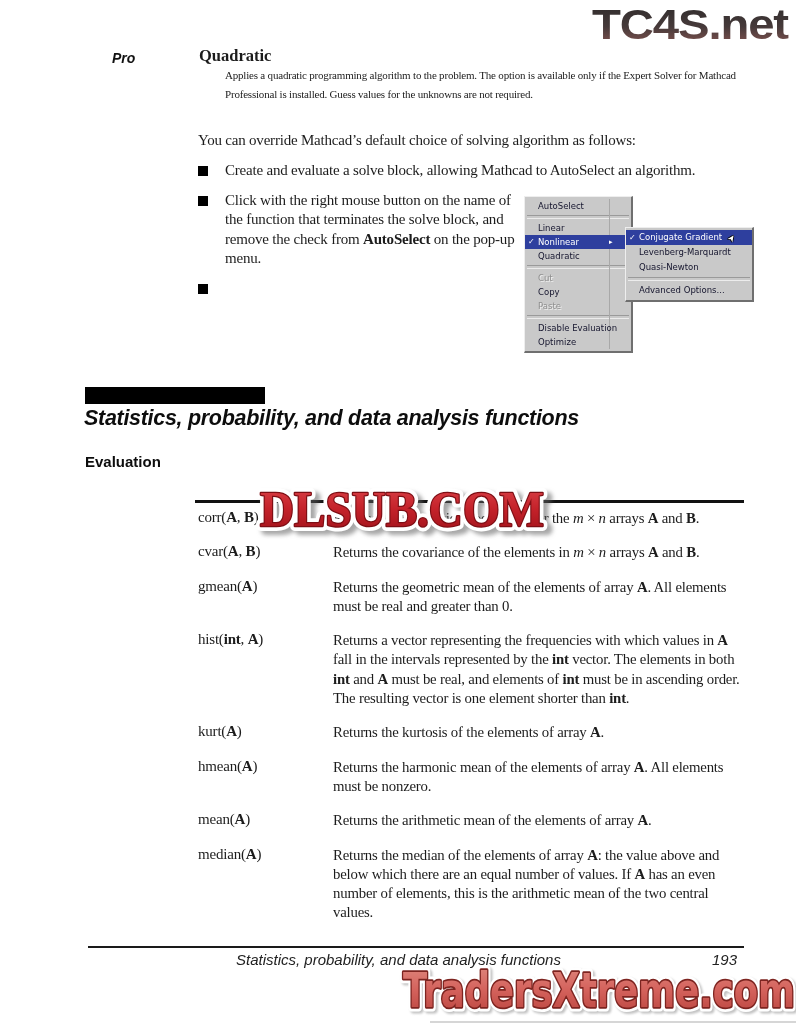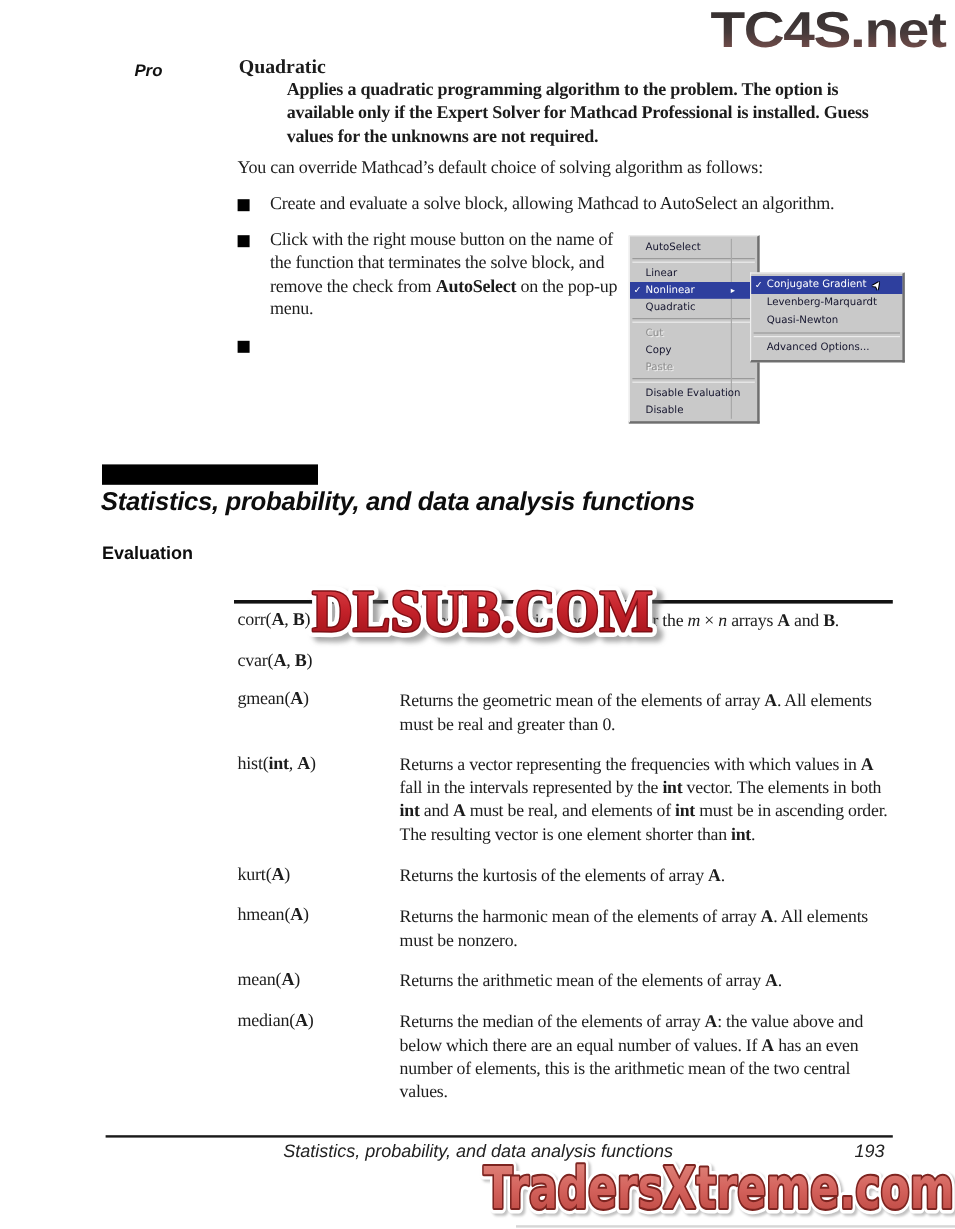--- a/index.html
+++ b/index.html
@@ -17,21 +17,21 @@
                fill:url(#redg);paint-order:stroke;stroke-linejoin:round;}
   .wm-traders{left:398px;top:963px;filter:drop-shadow(2px 2px 1px rgba(120,120,120,.45));}
   .trad-back{font:bold 48px "DejaVu Sans",sans-serif;stroke:#ffffff;stroke-width:9px;
              fill:#ffffff;paint-order:stroke;stroke-linejoin:round;}
   .trad-front{font:bold 48px "DejaVu Sans",sans-serif;stroke:#7d2420;stroke-width:3.5px;
               fill:url(#salmg);paint-order:stroke;stroke-linejoin:round;}
 
   
   .pro-label{left:112px;top:50px;font:bold italic 14px "Liberation Sans",sans-serif;color:#111;}
   .quad-head{left:199px;top:46px;font-weight:bold;font-size:16.5px;}
-  .quad-body{left:239px;top:66px;width:517px;font-size:15px;line-height:19.3px;letter-spacing:-0.2px;font-weight:bold;}
+  .quad-body{left:225px;top:66px;width:517px;font-size:11px;line-height:19.3px;letter-spacing:-0.2px;}
   .override-intro{left:198px;top:132px;width:560px;font-size:15px;letter-spacing:-0.2px;}
   .bullet-list{left:198px;top:161px;width:545px;}
   .bullet-item{display:flex;margin-bottom:10px;}
   .bullet-sq{width:10px;height:10px;background:#000;margin:5px 17px 0 0;flex:none;}
   .bullet-text{font-size:15px;line-height:19.5px;letter-spacing:-0.2px;}
   .bt-wide{width:516px;}
   .bt-narrow{width:302px;}
   .b{font-weight:bold;} .i{font-style:italic;}
 
   
@@ -121,21 +121,21 @@
   <div class="msep"></div>
   <div class="mi"><span>Linear</span></div>
   <div class="mi hl"><span class="check">✓</span><span>Nonlinear</span><span class="arrow">▸</span></div>
   <div class="mi"><span>Quadratic</span></div>
   <div class="msep"></div>
   <div class="mi dis"><span>Cut</span></div>
   <div class="mi"><span>Copy</span></div>
   <div class="mi dis"><span>Paste</span></div>
   <div class="msep"></div>
   <div class="mi"><span>Disable Evaluation</span></div>
-  <div class="mi"><span>Disable</span></div>
+  <div class="mi"><span>Optimize</span></div>
 
   <div class="submenu">
     <div class="mi hl"><span class="check">✓</span><span>Conjugate Gradient</span><span class="cursor">➤</span></div>
     <div class="mi"><span>Levenberg-Marquardt</span></div>
     <div class="mi"><span>Quasi-Newton</span></div>
     <div class="msep"></div>
     <div class="mi"><span>Advanced Options...</span></div>
   </div>
 </div>
 
@@ -144,20 +144,21 @@
 <div class="abs sub-heading">Evaluation</div>
 
 <div class="abs table-rule"></div>
 <div class="abs func-table">
   <div class="frow">
     <span class="term"><span>corr(</span><span class="b">A</span><span>, </span><span class="b">B</span><span>)</span></span>
     <span class="fdesc"><span>Returns the correlation coefficient for the </span><span class="i">m</span><span> × </span><span class="i">n</span><span> arrays </span><span class="b">A</span><span> and </span><span class="b">B</span><span>.</span></span>
   </div>
   <div class="frow">
     <span class="term"><span>cvar(</span><span class="b">A</span><span>, </span><span class="b">B</span><span>)</span></span>
+    <span class="fdesc"><span>Returns the covariance of the elements in </span><span class="i">m</span><span> × </span><span class="i">n</span><span> arrays </span><span class="b">A</span><span> and </span><span class="b">B</span><span>.</span></span>
   </div>
   <div class="frow">
     <span class="term"><span>gmean(</span><span class="b">A</span><span>)</span></span>
     <span class="fdesc"><span>Returns the geometric mean of the elements of array </span><span class="b">A</span><span>. All elements must be real and greater than 0.</span></span>
   </div>
   <div class="frow">
     <span class="term"><span>hist(</span><span class="b">int</span><span>, </span><span class="b">A</span><span>)</span></span>
     <span class="fdesc"><span>Returns a vector representing the frequencies with which values in </span><span class="b">A</span><span> fall in the intervals represented by the </span><span class="b">int</span><span> vector. The elements in both </span><span class="b">int</span><span> and </span><span class="b">A</span><span> must be real, and elements of </span><span class="b">int</span><span> must be in ascending order. The resulting vector is one element shorter than </span><span class="b">int</span><span>.</span></span>
   </div>
   <div class="frow">

